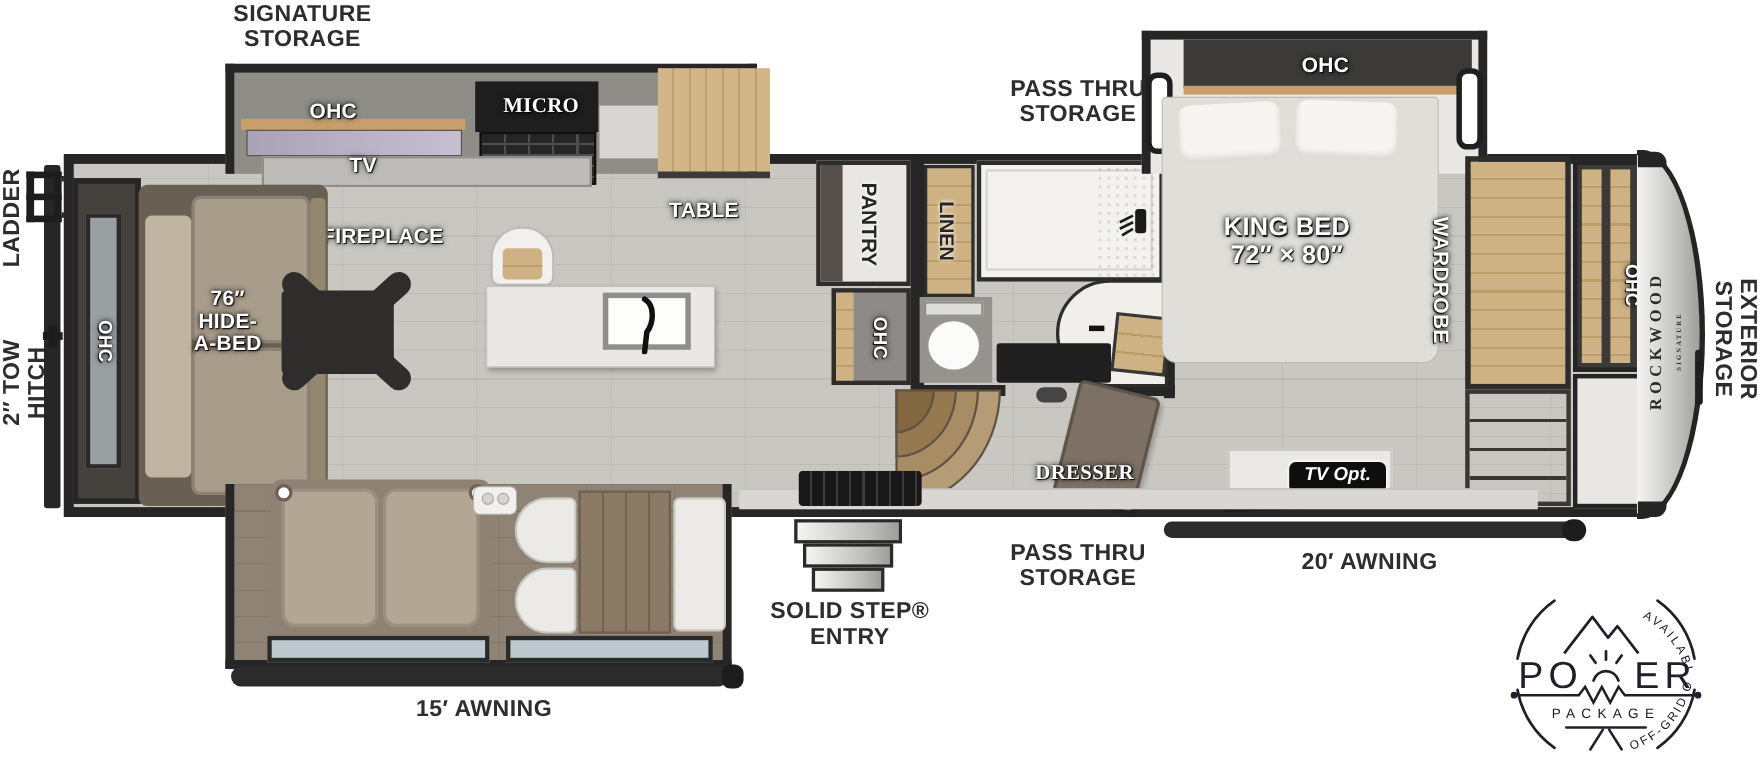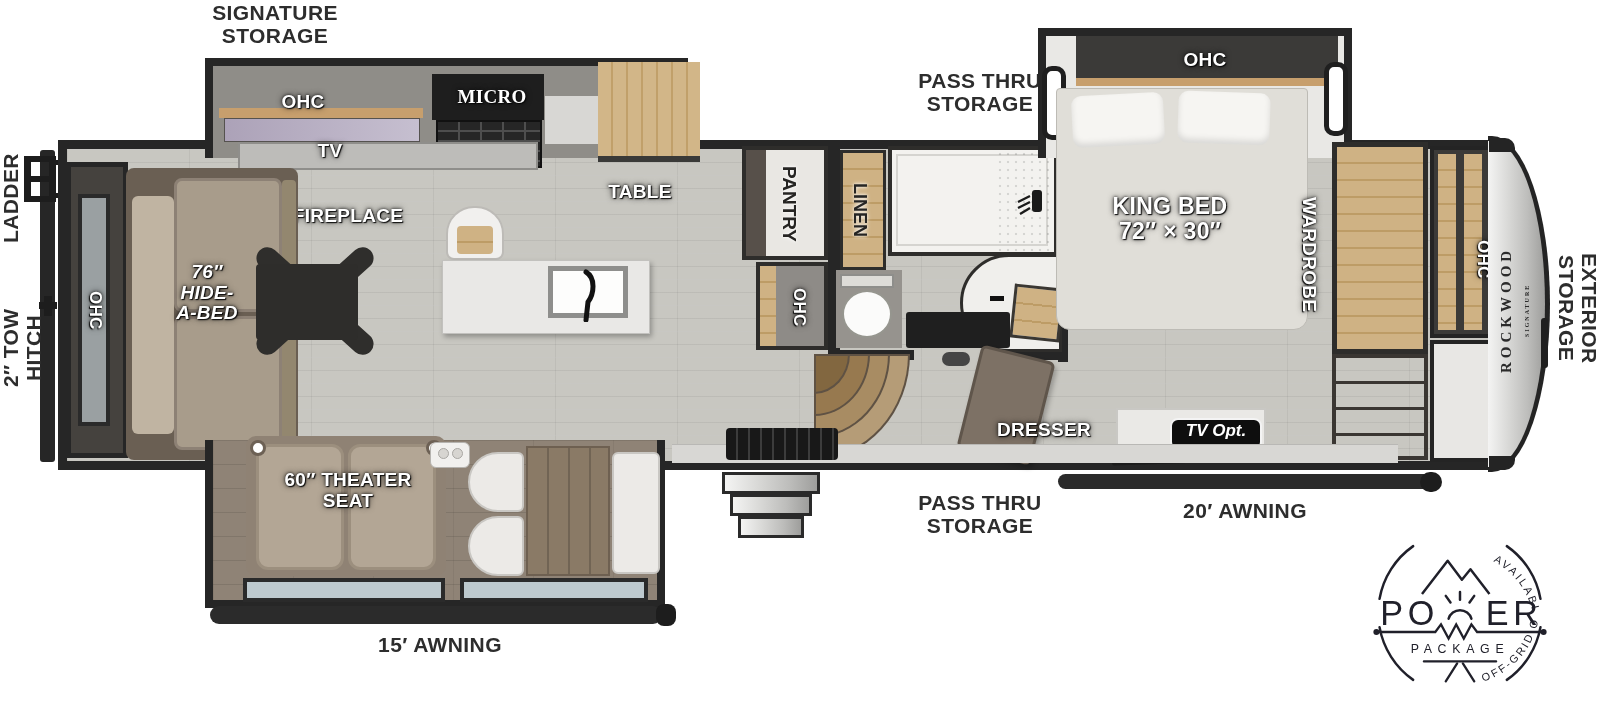--- a/index.html
+++ b/index.html
@@ -76,21 +76,21 @@
 
   <div class="abs" style="left:66px;top:162px;width:62px;height:296px;background:#45423e;border:5px solid #262626;box-sizing:border-box;"></div>
   <div class="abs" style="left:78px;top:194px;width:32px;height:232px;background:#9aa0a2;border:4px solid #2a2a2a;box-sizing:border-box;"></div>
   <div class="abs lbl in sm v-cw" style="left:86px;top:272px;height:76px;">OHC</div>
 
   <div class="abs" style="left:126px;top:168px;width:172px;height:292px;background:#6a5f53;border-radius:8px;"></div>
   <div class="abs" style="left:132px;top:196px;width:42px;height:238px;background:#c0b4a2;border-radius:6px;"></div>
   <div class="abs" style="left:174px;top:178px;width:108px;height:134px;background:#a89c8b;border:3px solid #8d8175;border-radius:8px;box-sizing:border-box;"></div>
   <div class="abs" style="left:174px;top:316px;width:108px;height:134px;background:#a89c8b;border:3px solid #8d8175;border-radius:8px;box-sizing:border-box;"></div>
   <div class="abs" style="left:282px;top:180px;width:14px;height:270px;background:#93876f;border-radius:4px;"></div>
-  <div class="abs lbl in" style="left:152px;top:262px;width:110px;font-style:italic;">76″
+  <div class="abs lbl in" style="left:152px;top:262px;width:110px;">76″
 HIDE-
 A-BED</div>
 
   <div class="abs" style="left:240px;top:290px;width:150px;height:22px;background:#2f2e2c;border-radius:11px;transform:rotate(42deg);"></div>
   <div class="abs" style="left:240px;top:290px;width:150px;height:22px;background:#2f2e2c;border-radius:11px;transform:rotate(-42deg);"></div>
   <div class="abs" style="left:256px;top:264px;width:102px;height:76px;background:#2e2d2b;border-radius:4px;"></div>
 
   <div class="abs" style="left:446px;top:206px;width:58px;height:54px;background:#f1f0ee;border:2px solid #bdbbb7;border-radius:28px 28px 8px 8px;box-sizing:border-box;"></div>
   <div class="abs woodh" style="left:457px;top:226px;width:36px;height:28px;border-radius:4px;"></div>
   <div class="abs" style="left:442px;top:260px;width:206px;height:72px;background:#e9e8e6;border:1px solid #c2c1be;box-shadow:2px 3px 5px rgba(0,0,0,.28);"></div>
@@ -137,30 +137,30 @@
   <div class="abs" style="left:1076px;top:36px;width:262px;height:44px;background:#3b3a38;"></div>
   <div class="abs" style="left:1076px;top:78px;width:262px;height:8px;background:#c79f6d;"></div>
   <div class="abs lbl in" style="left:1145px;top:50px;width:120px;">OHC</div>
   <div class="abs" style="left:1042px;top:66px;width:24px;height:74px;background:#fff;border:5px solid #1f1f1f;border-radius:10px;box-sizing:border-box;"></div>
   <div class="abs" style="left:1324px;top:62px;width:24px;height:74px;background:#fff;border:5px solid #1f1f1f;border-radius:10px;box-sizing:border-box;"></div>
 
   <div class="abs" style="left:1056px;top:88px;width:250px;height:240px;background:#e0ded8;border:1px solid #bdbbb5;border-radius:4px 4px 14px 14px;"></div>
   <div class="abs" style="left:1072px;top:94px;width:92px;height:52px;background:#f6f5f2;border-radius:10px;transform:rotate(-3deg);box-shadow:inset 0 -4px 6px rgba(0,0,0,.12);"></div>
   <div class="abs" style="left:1178px;top:92px;width:92px;height:52px;background:#f6f5f2;border-radius:10px;transform:rotate(2deg);box-shadow:inset 0 -4px 6px rgba(0,0,0,.12);"></div>
   <div class="abs lbl in big" style="left:1090px;top:194px;width:160px;">KING BED
-72″ × 30″</div>
+72″ × 80″</div>
 
   <div class="abs" style="left:814px;top:354px;width:92px;height:102px;background:#b59c77;border:2px solid #5f5244;border-radius:0 0 100% 0;"></div>
   <div class="abs" style="left:814px;top:354px;width:72px;height:80px;background:#a88c63;border:2px solid #5f5244;border-radius:0 0 100% 0;"></div>
   <div class="abs" style="left:814px;top:354px;width:52px;height:58px;background:#97794f;border:2px solid #5f5244;border-radius:0 0 100% 0;"></div>
   <div class="abs" style="left:814px;top:354px;width:32px;height:36px;background:#826740;border:2px solid #5f5244;border-radius:0 0 100% 0;"></div>
   <div class="abs" style="left:906px;top:312px;width:104px;height:36px;background:#1f1f1f;border-radius:3px;"></div>
   <div class="abs" style="left:942px;top:352px;width:28px;height:14px;background:#454545;border-radius:8px;"></div>
   <div class="abs" style="left:968px;top:352px;width:76px;height:106px;background:#7d7165;border:3px solid #5f554b;border-radius:6px;box-sizing:border-box;transform:rotate(14deg);box-shadow:3px 3px 5px rgba(0,0,0,.25);"></div>
-  <div class="abs lbl in" style="left:982px;top:420px;width:124px;">DRESSER</div>
+  <div class="abs lbl in" style="left:924px;top:420px;width:124px;font-family:Liberation Serif, serif;">DRESSER</div>
 
   <div class="abs" style="left:1116px;top:408px;width:150px;height:50px;background:#eae9e6;border:2px solid #c9c8c4;box-sizing:border-box;"></div>
   <div class="abs" style="left:1112px;top:450px;width:148px;height:13px;background:#1c1c1c;border-radius:2px;transform:rotate(-2deg);"></div>
   <div class="abs" style="left:1170px;top:418px;width:92px;height:32px;background:#0e0e0e;border:2px solid #f4f4f4;border-radius:8px;box-sizing:border-box;"></div>
   <div class="abs lbl ital" style="left:1170px;top:422px;width:92px;color:#fff;font-size:17px;">TV Opt.</div>
 
   <div class="abs woodh" style="left:1332px;top:142px;width:96px;height:212px;border:5px solid #2e2d2b;box-sizing:border-box;"></div>
   <div class="abs lbl in v-cw" style="left:1298px;top:180px;height:150px;">WARDROBE</div>
   <div class="abs wood" style="left:1332px;top:354px;width:96px;height:106px;border:4px solid #3a3632;box-sizing:border-box;background-image:repeating-linear-gradient(180deg,transparent 0 23px,#3a3632 23px 26px);"></div>
 
@@ -178,36 +178,36 @@
 <span style="font-size:6px;letter-spacing:2px;">SIGNATURE</span></div>
   <div class="abs lbl out v-cw" style="left:1550px;top:224px;height:168px;width:50px;">EXTERIOR
 STORAGE</div>
 
   <div class="abs" style="left:672px;top:444px;width:726px;height:18px;background:#d8d7d4;border-top:1px solid #b9b8b5;"></div>
   <div class="abs" style="left:726px;top:428px;width:112px;height:32px;background:#181818;border-radius:4px;background-image:repeating-linear-gradient(90deg,transparent 0 10px,#3c3c3c 10px 12px);"></div>
 
   <div class="abs silver" style="left:722px;top:472px;width:98px;height:22px;border:3px solid #2a2a2a;box-sizing:border-box;"></div>
   <div class="abs silver" style="left:730px;top:494px;width:82px;height:22px;border:3px solid #2a2a2a;box-sizing:border-box;"></div>
   <div class="abs silver" style="left:738px;top:516px;width:66px;height:22px;border:3px solid #2a2a2a;box-sizing:border-box;"></div>
+  <div class="abs lbl out" style="left:690px;top:545px;width:165px;">SOLID STEP®
+ENTRY</div>
   <div class="abs lbl out" style="left:905px;top:492px;width:150px;">PASS THRU
 STORAGE</div>
 
   <div class="abs" style="left:1058px;top:474px;width:378px;height:15px;background:#2b2b2b;border-radius:8px;"></div>
   <div class="abs" style="left:1420px;top:472px;width:22px;height:20px;background:#1d1d1d;border-radius:10px;"></div>
   <div class="abs lbl out" style="left:1160px;top:500px;width:170px;">20′ AWNING</div>
 
   <div class="abs slidefloor" style="left:205px;top:440px;width:460px;height:168px;border:8px solid #262626;border-top:none;box-sizing:border-box;"></div>
 
   <div class="abs" style="left:246px;top:436px;width:200px;height:140px;background:#8f8274;border-radius:10px;"></div>
   <div class="abs" style="left:256px;top:444px;width:88px;height:126px;background:#b3a695;border:3px solid #9c8f7e;border-radius:12px;box-sizing:border-box;"></div>
   <div class="abs" style="left:348px;top:444px;width:88px;height:126px;background:#b3a695;border:3px solid #9c8f7e;border-radius:12px;box-sizing:border-box;"></div>
   <div class="abs" style="left:250px;top:440px;width:16px;height:16px;background:#fff;border:3px solid #6d6155;border-radius:50%;box-sizing:border-box;"></div>
   <div class="abs" style="left:426px;top:440px;width:16px;height:16px;background:#fff;border:3px solid #6d6155;border-radius:50%;box-sizing:border-box;"></div>
-  <div class="abs lbl in" style="left:278px;top:470px;width:140px;">60″ THEATER
-SEAT</div>
 
   <div class="abs" style="left:430px;top:442px;width:38px;height:24px;background:#f1f0ee;border-radius:6px;border:1px solid #b5b3af;"></div>
   <div class="abs" style="left:438px;top:448px;width:9px;height:9px;background:#d7d5d1;border-radius:50%;border:1px solid #a9a7a3;"></div>
   <div class="abs" style="left:452px;top:448px;width:9px;height:9px;background:#d7d5d1;border-radius:50%;border:1px solid #a9a7a3;"></div>
   <div class="abs" style="left:468px;top:452px;width:56px;height:60px;background:#eceae7;border:2px solid #c9c7c3;border-radius:30px 6px 6px 30px;box-sizing:border-box;"></div>
   <div class="abs" style="left:468px;top:516px;width:56px;height:60px;background:#eceae7;border:2px solid #c9c7c3;border-radius:30px 6px 6px 30px;box-sizing:border-box;"></div>
   <div class="abs" style="left:526px;top:446px;width:84px;height:130px;background:#8a7a66;border:2px solid #6e6051;box-sizing:border-box;background-image:repeating-linear-gradient(90deg,transparent 0 19px,rgba(0,0,0,.18) 19px 21px);"></div>
   <div class="abs" style="left:612px;top:452px;width:48px;height:122px;background:#eceae7;border:2px solid #c9c7c3;border-radius:6px;box-sizing:border-box;"></div>
 
   <div class="abs" style="left:243px;top:578px;width:202px;height:24px;background:#bdc9ce;border:4px solid #2a2a2a;box-sizing:border-box;"></div>

